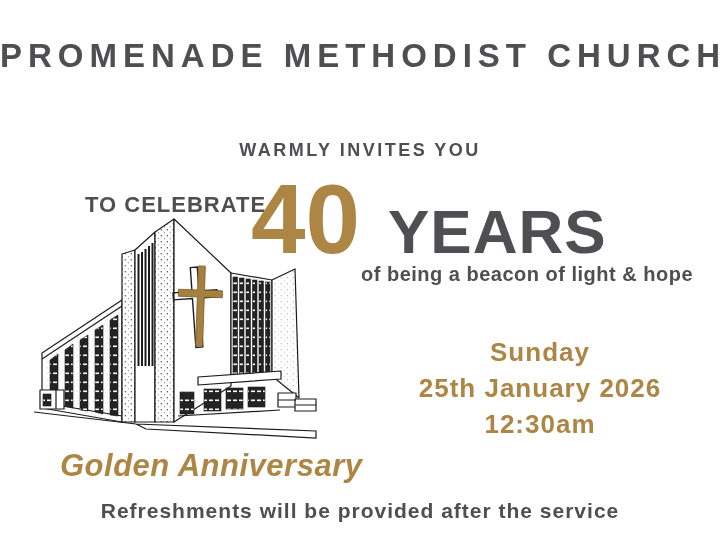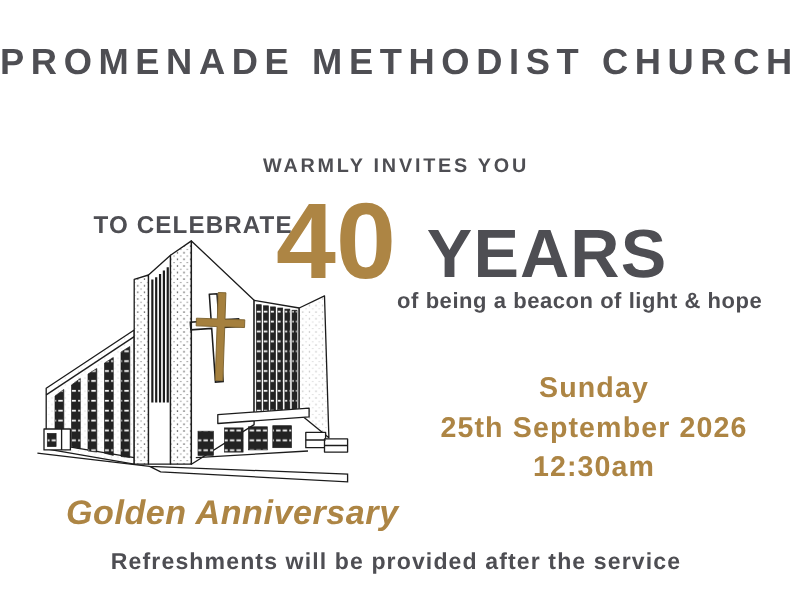--- a/index.html
+++ b/index.html
@@ -148,21 +148,21 @@
         <path class="ln2" d="M169 50 h7 v24 h18 v7 h-18 v49 h-7 v-49 h-19 v-7 h19 z"></path>
       </g>
       <g transform="rotate(2 172 90)">
         <path class="goldfill" d="M169 50 h7 v24 h18 v7 h-18 v49 h-7 v-49 h-19 v-7 h19 z"></path>
       </g>
     </g>
   </svg>
 
   <div class="abs event">
     <div>Sunday</div>
-    <div>25th September 2026</div>
+    <div>25th January 2026</div>
     <div>12:30am</div>
   </div>
 
   <div class="abs golden">Golden Anniversary</div>
 
   <div class="abs footer">Refreshments will be provided after the service</div>
 
 </div>
 
 </body></html>

